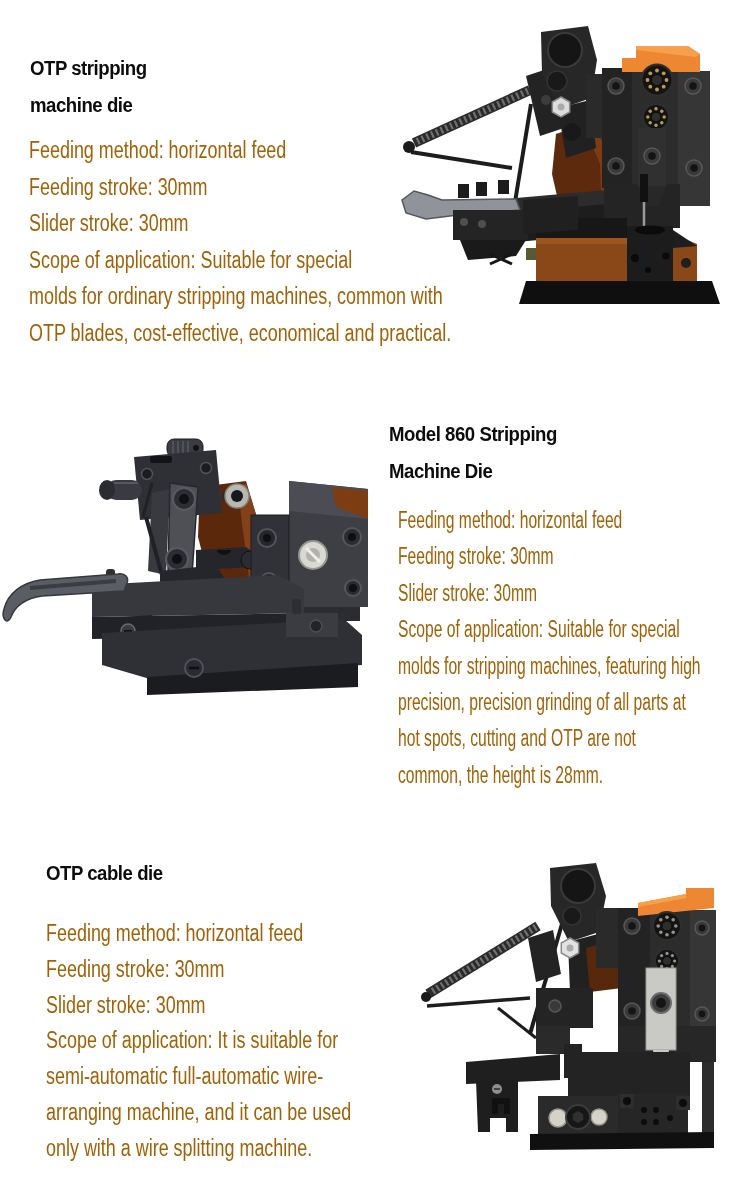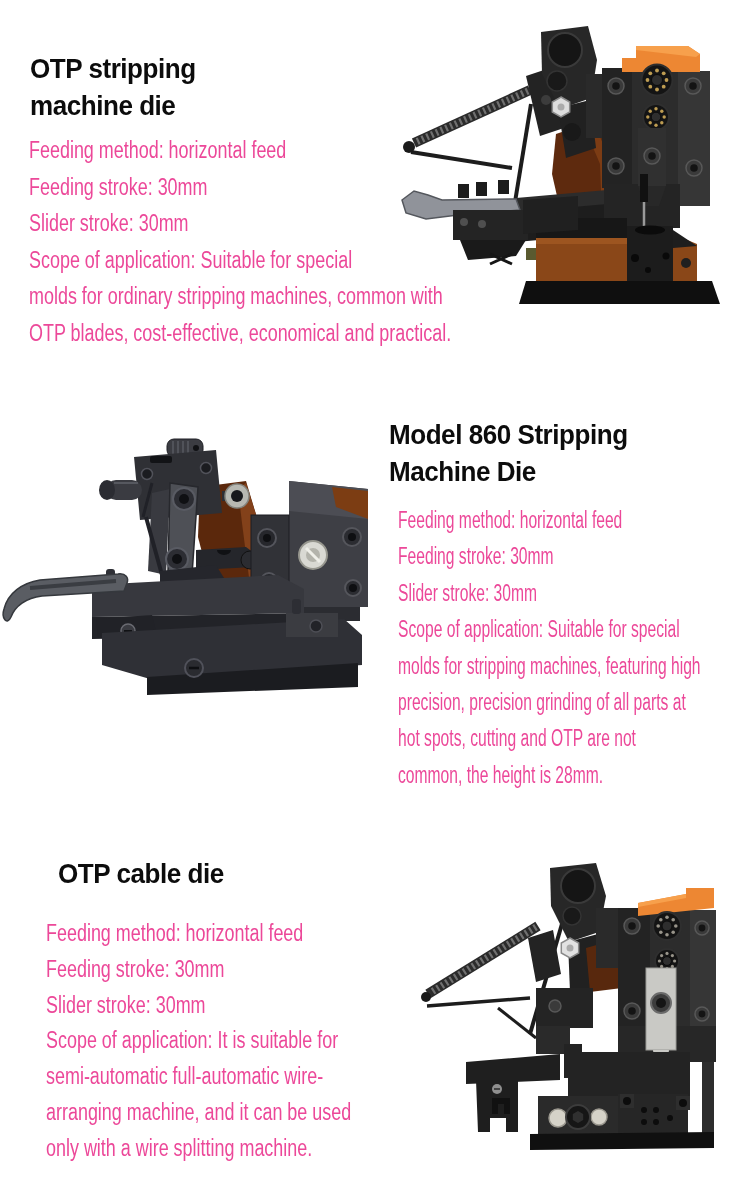--- a/index.html
+++ b/index.html
@@ -1,30 +1,30 @@
 <!DOCTYPE html>
 <html><head>
 <meta charset="utf-8">
 <style>
   html,body { margin:0; padding:0; background:#ffffff; }
   .page {
     position:relative; width:750px; height:1204px; background:#ffffff;
     overflow:hidden; font-family:"Liberation Sans", sans-serif;
   }
   .title { position:absolute; margin:0; font-weight:700; color:#0c0c0c;
-           font-size:28px; line-height:37px; letter-spacing:-0.5px; }
+           font-size:20px; line-height:37px; letter-spacing:-0.5px; }
   .title .tline { display:block; transform:scaleX(0.93); transform-origin:0 50%; white-space:nowrap; }
-  .specs { position:absolute; color:#ec4899; font-size:23px; }
+  .specs { position:absolute; color:#a16207; font-size:23px; }
   .specs .spec-line { white-space:nowrap; transform:scaleX(0.78); transform-origin:0 50%; }
   .t1 { left:30px; top:50px; }
   .specs1 { left:29px; top:132px; line-height:36.5px; }
   .t2 { left:389px; top:416px; }
   .specs2 { left:398px; top:502px; line-height:36.4px; }
   .specs2 .spec-line { transform:scaleX(0.68); }
-  .t3 { left:46px; top:855px;margin-left:12px; }
+  .t3 { left:46px; top:855px; }
   .specs3 { left:46px; top:916px; line-height:35.8px; }
   .photo { position:absolute; }
   .photoA { left:398px; top:16px; width:352px; height:310px; }
   .photoB { left:0px;   top:425px; width:390px; height:300px; }
   .photoC { left:418px; top:848px; width:332px; height:310px; }
   svg { display:block; }
 </style>
 </head>
 <body>
 

